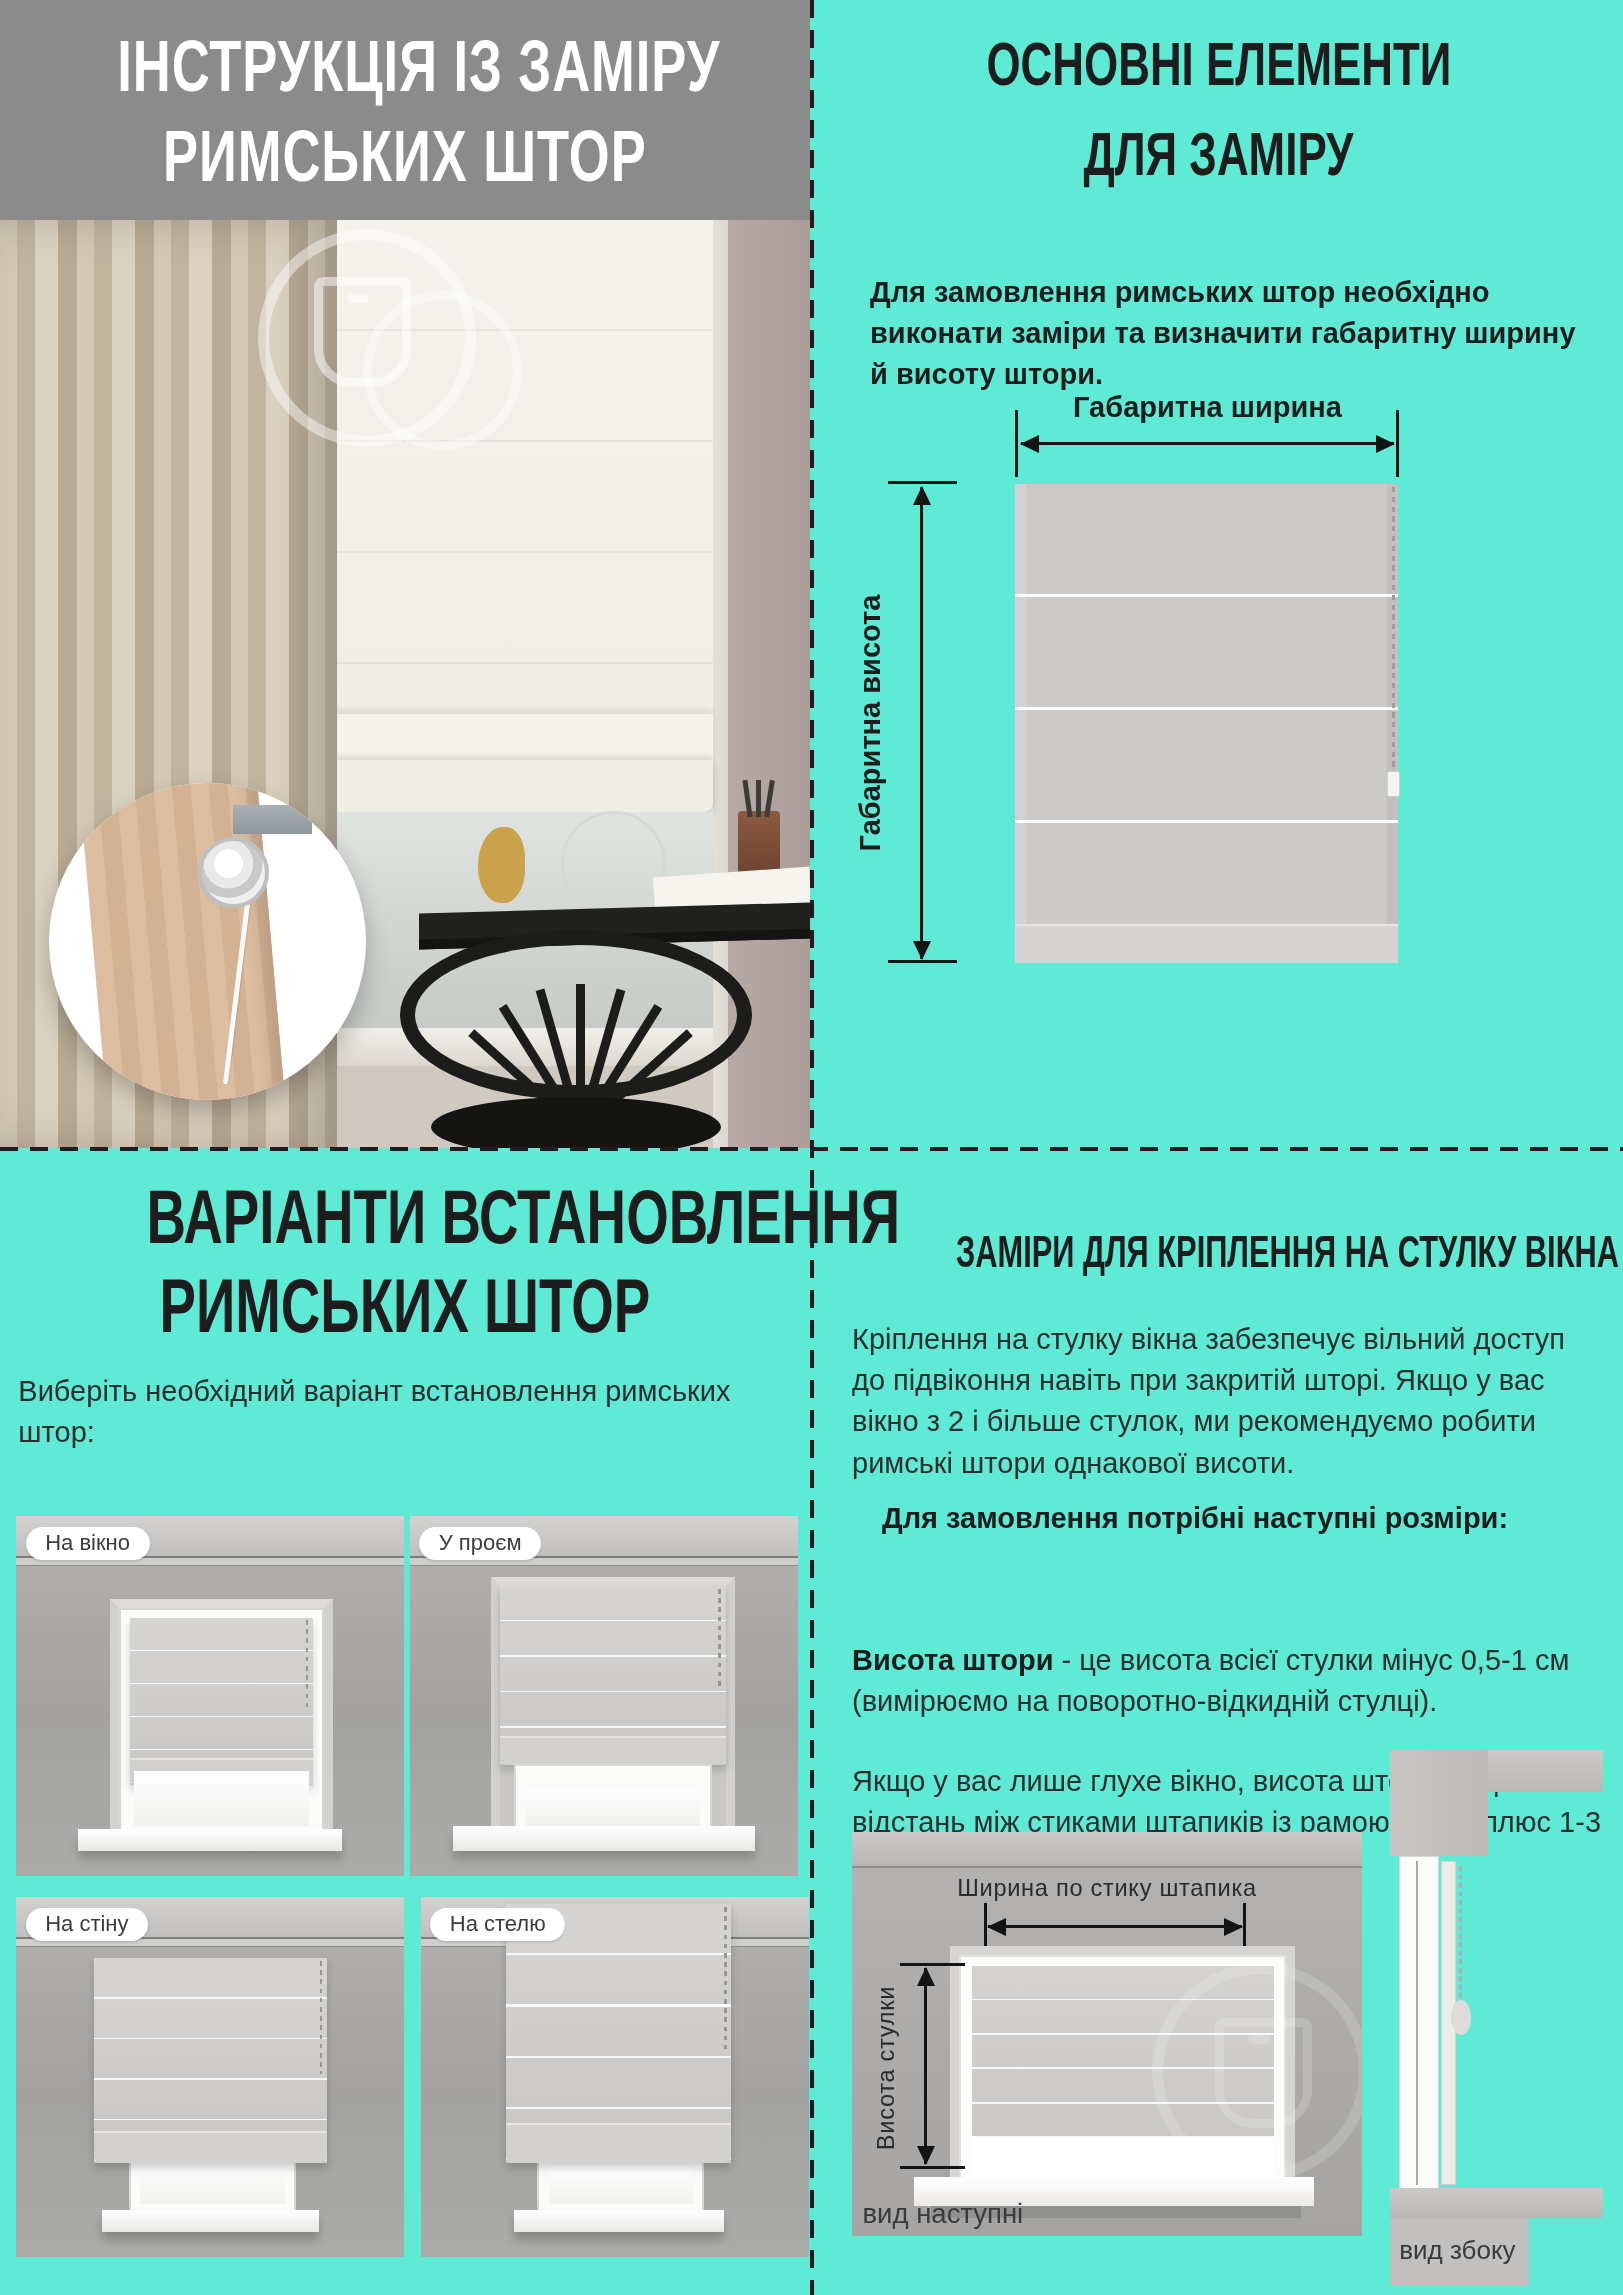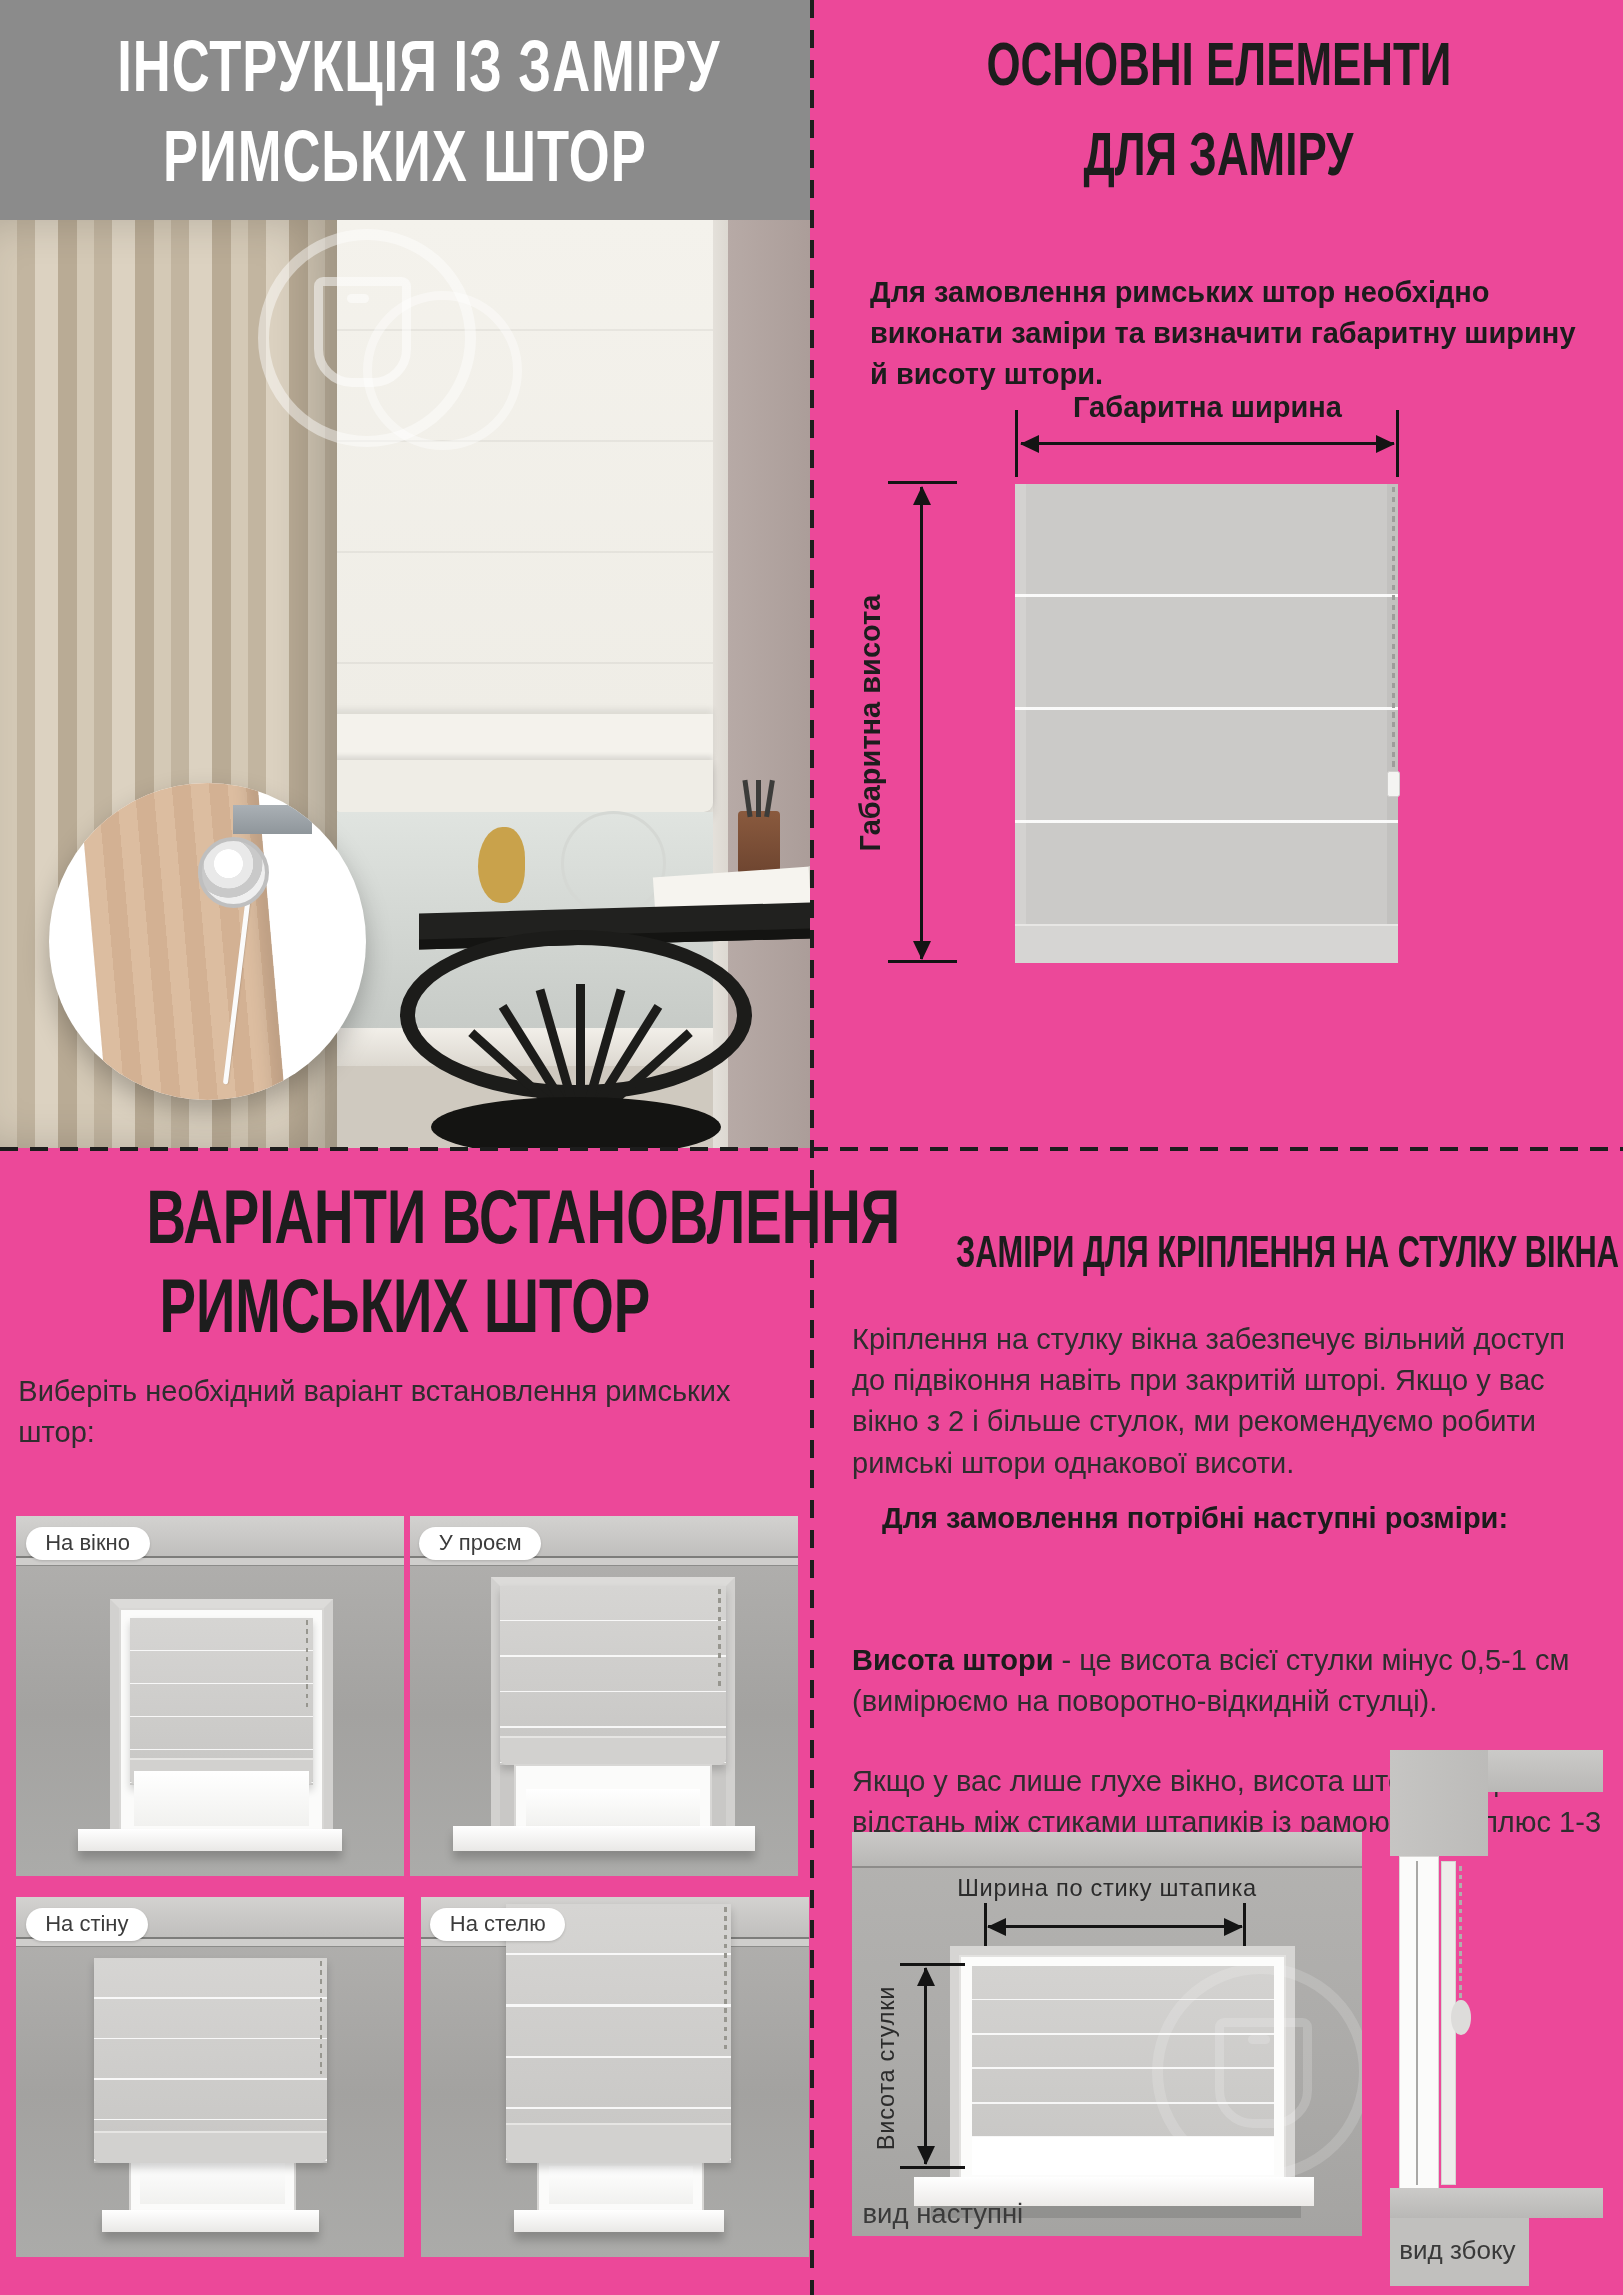--- a/index.html
+++ b/index.html
@@ -1,16 +1,16 @@
 <!DOCTYPE html>
 <html style="font-size:10.5px"><head>
 <meta charset="utf-8">
 <style>
   html,body{margin:0;padding:0;background:#ffffff;}
-  #page{position:relative;width:1623px;height:2295px;background:#ec4899;overflow:hidden;
+  #page{position:relative;width:1623px;height:2295px;background:#5eead4;overflow:hidden;
         font-family:"Liberation Sans",sans-serif;color:#2e2e2e;text-decoration:underline;}
   .abs{position:absolute;}
   .cond{display:inline-block;transform:scaleX(.72);transform-origin:50% 50%;white-space:nowrap;}
   .cond78{display:inline-block;transform:scaleX(.70);transform-origin:50% 50%;white-space:nowrap;}
 
   
   .div-v{left:810px;top:0;width:3.9px;height:2295px;
          background:repeating-linear-gradient(180deg,#1d1d1d 0 17.7px,transparent 17.7px 30px);}
   .div-h{left:0;top:1147px;width:1623px;height:3.9px;
          background:repeating-linear-gradient(90deg,#1d1d1d 0 17.7px,transparent 17.7px 30px);}

